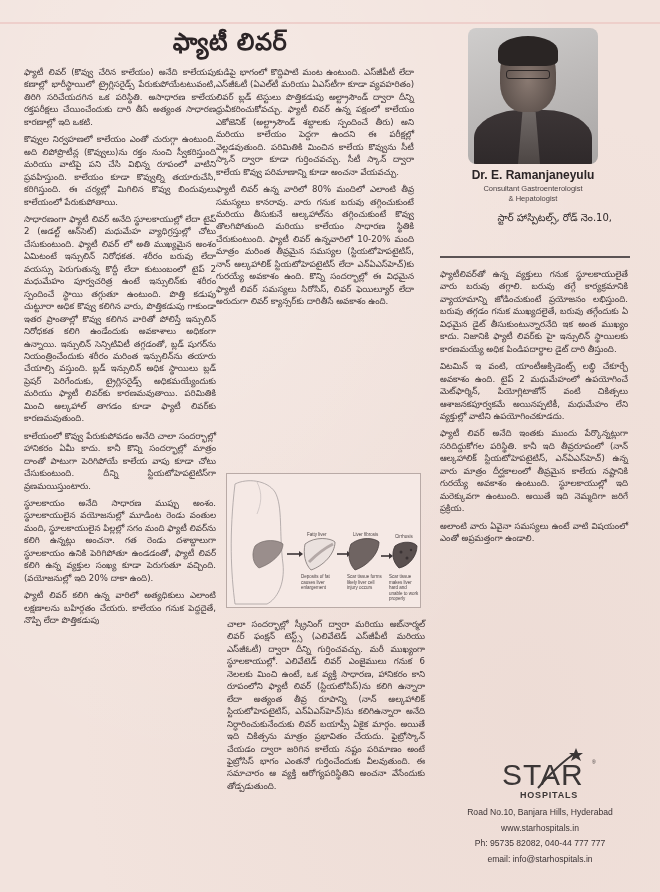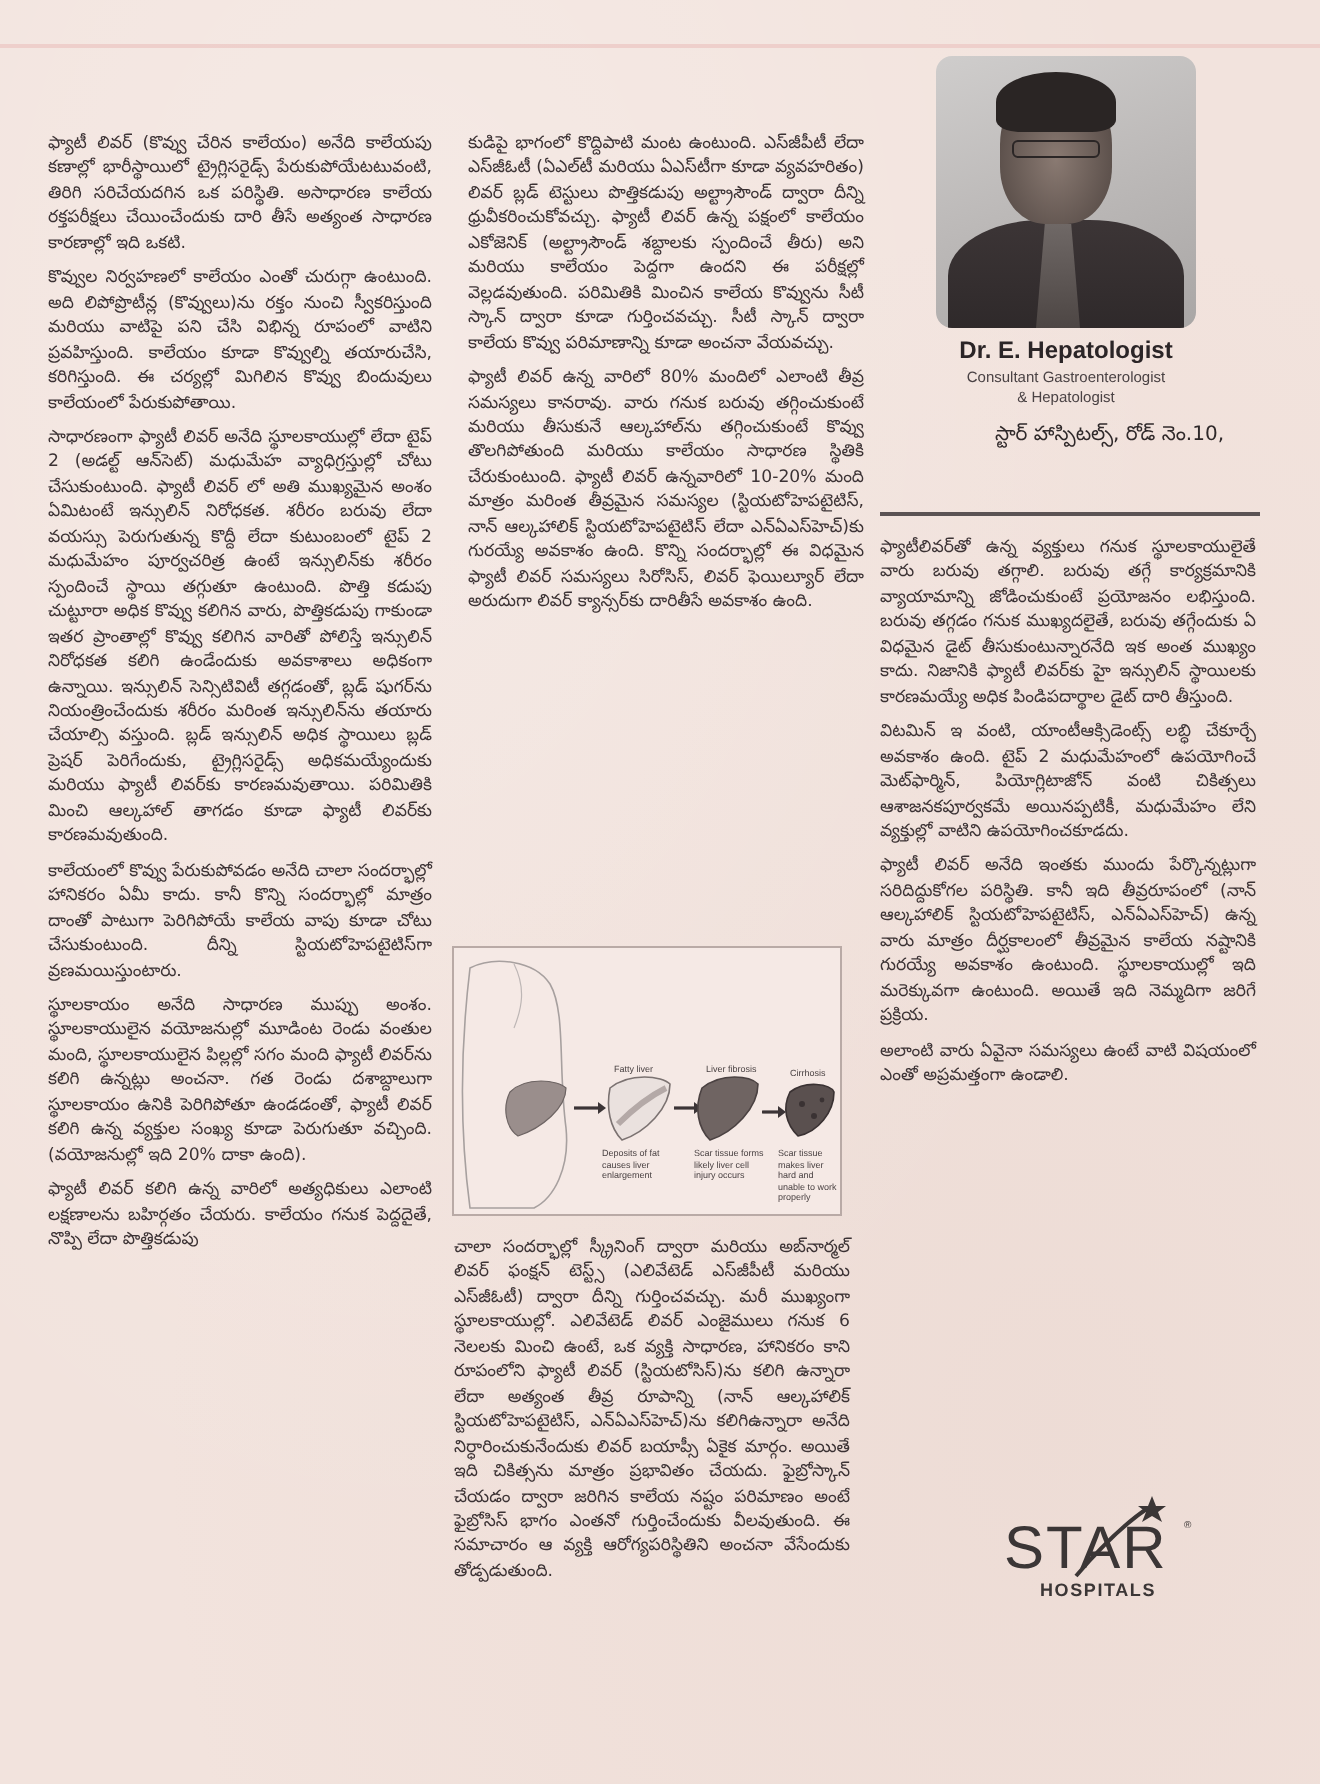--- a/index.html
+++ b/index.html
@@ -26,21 +26,21 @@
     text-align: center; font-size: 24px; font-weight: bold; color: #2c2527;
     letter-spacing: 0.5px;
   }
   .col {
     position: absolute; top: 66px;
     font-size: 8.6px; line-height: 12.45px; text-align: justify;
     color: #3b3234;
   }
   .col p { margin-bottom: 5px; }
   .col1 { left: 24px; width: 192px; }
-  .col2 { left: 234px; width: 198px; }
+  .col2 { left: 216px; width: 198px; }
   .col2b { left: 227px; top: 618px; width: 198px; }
   .col3 { left: 440px; top: 268px; width: 188px; }
 
   .photo {
     position: absolute; left: 468px; top: 28px; width: 130px; height: 136px;
     border-radius: 8px; overflow: hidden;
     background: linear-gradient(160deg, #cfcdcc 0%, #bcb9b8 50%, #a9a6a5 100%);
   }
   .photo .head {
     position: absolute; left: 32px; top: 12px; width: 56px; height: 72px;
@@ -106,20 +106,21 @@
     position: absolute; left: 440px; top: 805px; width: 200px; text-align: center;
     font-family: "Liberation Sans", sans-serif; font-size: 8.6px; line-height: 15.6px; color: #3b3335;
   }
 </style>
 </head>
 <body>
 
 <div class="page">
   <div class="top-rule"></div>
 
+  <h1 class="headline">ఫ్యాటీ లివర్</h1>
 
   <div class="col col1">
     <p>ఫ్యాటీ లివర్ (కొవ్వు చేరిన కాలేయం) అనేది కాలేయపు కణాల్లో భారీస్థాయిలో ట్రైగ్లిసరైడ్స్ పేరుకుపోయేటటువంటి, తిరిగి సరిచేయదగిన ఒక పరిస్థితి. అసాధారణ కాలేయ రక్తపరీక్షలు చేయించేందుకు దారి తీసే అత్యంత సాధారణ కారణాల్లో ఇది ఒకటి.</p>
     <p>కొవ్వుల నిర్వహణలో కాలేయం ఎంతో చురుగ్గా ఉంటుంది. అది లిపోప్రొటీన్ల (కొవ్వులు)ను రక్తం నుంచి స్వీకరిస్తుంది మరియు వాటిపై పని చేసి విభిన్న రూపంలో వాటిని ప్రవహిస్తుంది. కాలేయం కూడా కొవ్వుల్ని తయారుచేసి, కరిగిస్తుంది. ఈ చర్యల్లో మిగిలిన కొవ్వు బిందువులు కాలేయంలో పేరుకుపోతాయి.</p>
     <p>సాధారణంగా ఫ్యాటీ లివర్ అనేది స్థూలకాయుల్లో లేదా టైప్ 2 (అడల్ట్ ఆన్‌సెట్) మధుమేహ వ్యాధిగ్రస్తుల్లో చోటు చేసుకుంటుంది. ఫ్యాటీ లివర్ లో అతి ముఖ్యమైన అంశం ఏమిటంటే ఇన్సులిన్ నిరోధకత. శరీరం బరువు లేదా వయస్సు పెరుగుతున్న కొద్దీ లేదా కుటుంబంలో టైప్ 2 మధుమేహం పూర్వచరిత్ర ఉంటే ఇన్సులిన్‌కు శరీరం స్పందించే స్థాయి తగ్గుతూ ఉంటుంది. పొత్తి కడుపు చుట్టూరా అధిక కొవ్వు కలిగిన వారు, పొత్తికడుపు గాకుండా ఇతర ప్రాంతాల్లో కొవ్వు కలిగిన వారితో పోలిస్తే ఇన్సులిన్ నిరోధకత కలిగి ఉండేందుకు అవకాశాలు అధికంగా ఉన్నాయి. ఇన్సులిన్ సెన్సిటివిటీ తగ్గడంతో, బ్లడ్ షుగర్‌ను నియంత్రించేందుకు శరీరం మరింత ఇన్సులిన్‌ను తయారు చేయాల్సి వస్తుంది. బ్లడ్ ఇన్సులిన్ అధిక స్థాయిలు బ్లడ్ ప్రెషర్ పెరిగేందుకు, ట్రైగ్లిసరైడ్స్ అధికమయ్యేందుకు మరియు ఫ్యాటీ లివర్‌కు కారణమవుతాయి. పరిమితికి మించి ఆల్కహాల్ తాగడం కూడా ఫ్యాటీ లివర్‌కు కారణమవుతుంది.</p>
     <p>కాలేయంలో కొవ్వు పేరుకుపోవడం అనేది చాలా సందర్భాల్లో హానికరం ఏమీ కాదు. కానీ కొన్ని సందర్భాల్లో మాత్రం దాంతో పాటుగా పెరిగిపోయే కాలేయ వాపు కూడా చోటు చేసుకుంటుంది. దీన్ని స్టియటోహెపటైటిస్‌గా వ్రణమయిస్తుంటారు.</p>
     <p>స్థూలకాయం అనేది సాధారణ ముప్పు అంశం. స్థూలకాయులైన వయోజనుల్లో మూడింట రెండు వంతుల మంది, స్థూలకాయులైన పిల్లల్లో సగం మంది ఫ్యాటీ లివర్‌ను కలిగి ఉన్నట్లు అంచనా. గత రెండు దశాబ్దాలుగా స్థూలకాయం ఉనికి పెరిగిపోతూ ఉండడంతో, ఫ్యాటీ లివర్ కలిగి ఉన్న వ్యక్తుల సంఖ్య కూడా పెరుగుతూ వచ్చింది. (వయోజనుల్లో ఇది 20% దాకా ఉంది).</p>
     <p>ఫ్యాటీ లివర్ కలిగి ఉన్న వారిలో అత్యధికులు ఎలాంటి లక్షణాలను బహిర్గతం చేయరు. కాలేయం గనుక పెద్దదైతే, నొప్పి లేదా పొత్తికడుపు</p>
   </div>
 
@@ -167,21 +168,21 @@
     <p>చాలా సందర్భాల్లో స్క్రీనింగ్ ద్వారా మరియు అబ్‌నార్మల్ లివర్ ఫంక్షన్ టెస్ట్స్ (ఎలివేటెడ్ ఎస్‌జీపీటీ మరియు ఎస్‌జీఓటీ) ద్వారా దీన్ని గుర్తించవచ్చు. మరీ ముఖ్యంగా స్థూలకాయుల్లో. ఎలివేటెడ్ లివర్ ఎంజైములు గనుక 6 నెలలకు మించి ఉంటే, ఒక వ్యక్తి సాధారణ, హానికరం కాని రూపంలోని ఫ్యాటీ లివర్ (స్టియటోసిస్)ను కలిగి ఉన్నారా లేదా అత్యంత తీవ్ర రూపాన్ని (నాన్ ఆల్కహాలిక్ స్టియటోహెపటైటిస్, ఎన్‌ఏఎస్‌హెచ్)ను కలిగిఉన్నారా అనేది నిర్ధారించుకునేందుకు లివర్ బయాప్సీ ఏకైక మార్గం. అయితే ఇది చికిత్సను మాత్రం ప్రభావితం చేయదు. ఫైబ్రోస్కాన్ చేయడం ద్వారా జరిగిన కాలేయ నష్టం పరిమాణం అంటే ఫైబ్రోసిస్ భాగం ఎంతనో గుర్తించేందుకు వీలవుతుంది. ఈ సమాచారం ఆ వ్యక్తి ఆరోగ్యపరిస్థితిని అంచనా వేసేందుకు తోడ్పడుతుంది.</p>
   </div>
 
   <div class="photo">
     <div class="body"></div>
     <div class="collar"></div>
     <div class="head"></div>
     <div class="hair"></div>
     <div class="glasses"></div>
   </div>
-  <div class="doc-name">Dr. E. Hepatologist</div>
+  <div class="doc-name">Dr. E. Ramanjaneyulu</div>
   <div class="doc-title">
     <div>Consultant Gastroenterologist</div>
     <div>&amp; Hepatologist</div>
   </div>
   <div class="doc-addr">
     <div>స్టార్ హాస్పిటల్స్, రోడ్ నెం.10,</div>
   </div>
   <div class="doc-rule"></div>
 
   <div class="col col3">
@@ -194,13 +195,19 @@
   <div class="logo">
     <svg width="140" height="56" viewBox="0 0 140 56" style="position:absolute;left:0;top:0;">
       <path d="M68 40 C80 26, 92 14, 104 6" fill="none" stroke="#3b3636" stroke-width="2"></path>
       <polygon points="106,0 108,5 113,5 109,8 111,13 106,10 101,13 103,8 99,5 104,5" fill="#3b3636"></polygon>
       <text x="122" y="16" font-family="Liberation Sans, sans-serif" font-size="5" fill="#3b3636">®</text>
     </svg>
     <span class="logo-star-text">STAR</span>
     <span class="logo-sub">HOSPITALS</span>
   </div>
 
+  <div class="contact">
+    <div>Road No.10, Banjara Hills, Hyderabad</div>
+    <div>www.starhospitals.in</div>
+    <div>Ph: 95735 82082, 040-44 777 777</div>
+    <div>email: info@starhospitals.in</div>
+  </div>
 </div>
 
 </body></html>

